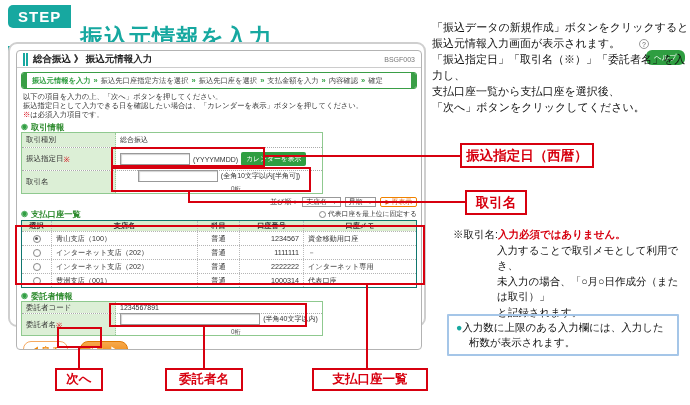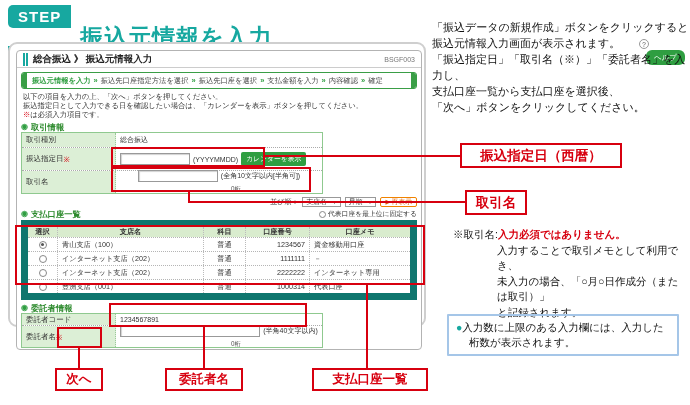--- a/index.html
+++ b/index.html
@@ -53,21 +53,21 @@
   .sort-row { display:flex; justify-content:flex-end; align-items:center; gap:4px; margin:3px 4px 0; height:10px; font-size:7px; color:#333; }
   .mini-select { display:flex; align-items:center; gap:5px; border:1px solid #999; background:#fff; font-size:6.8px; padding:0 3px; height:10px; }
   .sel-arrow { font-size:5px; color:#555; }
   .refresh-btn { display:flex; align-items:center; gap:1px; border:1px solid #f08300; color:#e06000; background:#fff; border-radius:2px; font-size:6.8px; padding:0 4px; height:10px; }
 
   .sec2-row { display:flex; justify-content:space-between; align-items:flex-end; margin:2px 4px 0; height:10px; }
   .sec2-row .sec { margin:0; padding:0; }
   .fix-box { display:flex; align-items:center; gap:2px; font-size:6.8px; color:#333; }
   .circle-cb { width:7px; height:7px; border:1px solid #888; border-radius:50%; background:#fff; }
 
-  .acct-table { margin:1px 4px 0; border:7px solid #0f766e; }
+  .acct-table { margin:1px 4px 0; border:1px solid #0f766e; }
   .t2h { display:flex; background:#d9ecce; font-size:7.2px; font-weight:bold; color:#333; height:10px; align-items:center; text-align:center; }
   .t2r { display:flex; border-top:1px dotted #b5b5b5; height:14px; align-items:center; font-size:7.2px; background:#fff; }
   .c-sel { width:30px; display:flex; justify-content:center; border-right:1px dotted #bbb; align-self:stretch; align-items:center; }
   .c-branch { width:146px; padding-left:4px; border-right:1px dotted #bbb; align-self:stretch; display:flex; align-items:center; }
   .c-type { width:42px; justify-content:center; border-right:1px dotted #bbb; align-self:stretch; display:flex; align-items:center; }
   .c-num { width:64px; justify-content:flex-end; padding-right:4px; border-right:1px dotted #bbb; align-self:stretch; display:flex; align-items:center; }
   .c-memo { flex:1; padding-left:4px; display:flex; align-items:center; }
   .t2h > div { justify-content:center; padding:0; }
   .radio { width:8px; height:8px; border:1px solid #888; border-radius:50%; position:relative; background:#fff; }
   .radio.on::after { content:""; position:absolute; inset:1.5px; background:#555; border-radius:50%; }
@@ -87,21 +87,21 @@
   #rbox-consignor { left:109px; top:303px; width:198px; height:24px; }
   #rbox-next { left:57px; top:327px; width:45px; height:21px; }
 
   #line-date { left:265px; top:155px; width:195px; height:2px; }
   #line-trade-v { left:188px; top:192px; width:2px; height:11px; }
   #line-trade-h { left:188px; top:201px; width:279px; height:2px; }
   #line-accounts { left:366px; top:285px; width:2px; height:84px; }
   #line-consignor { left:203px; top:327px; width:2px; height:42px; }
   #line-next { left:78px; top:348px; width:2px; height:21px; }
 
-  #co-date { left:460px; top:143px; width:162px; height:25px; font-size:13.5px; }
+  #co-date { left:460px; top:143px; width:134px; height:25px; font-size:13.5px; }
   #co-trade { left:465px; top:190px; width:62px; height:25px; font-size:13.5px; }
   #co-next { left:55px; top:368px; width:48px; height:23px; font-size:12.5px; }
   #co-consignor { left:165px; top:368px; width:78px; height:23px; font-size:12.5px; }
   #co-accounts { left:312px; top:368px; width:116px; height:23px; font-size:12.5px; }
 
   
   .rp-para { position:absolute; left:432px; top:19px; width:258px; font-size:11px; line-height:16px; color:#111; }
   .rp-note { position:absolute; left:453px; top:227px; width:236px; font-size:10.5px; line-height:15.5px; color:#111; }
   .rp-note .em { color:#d7000f; font-weight:bold; }
   .rp-note .indent { margin-left:44px; }

